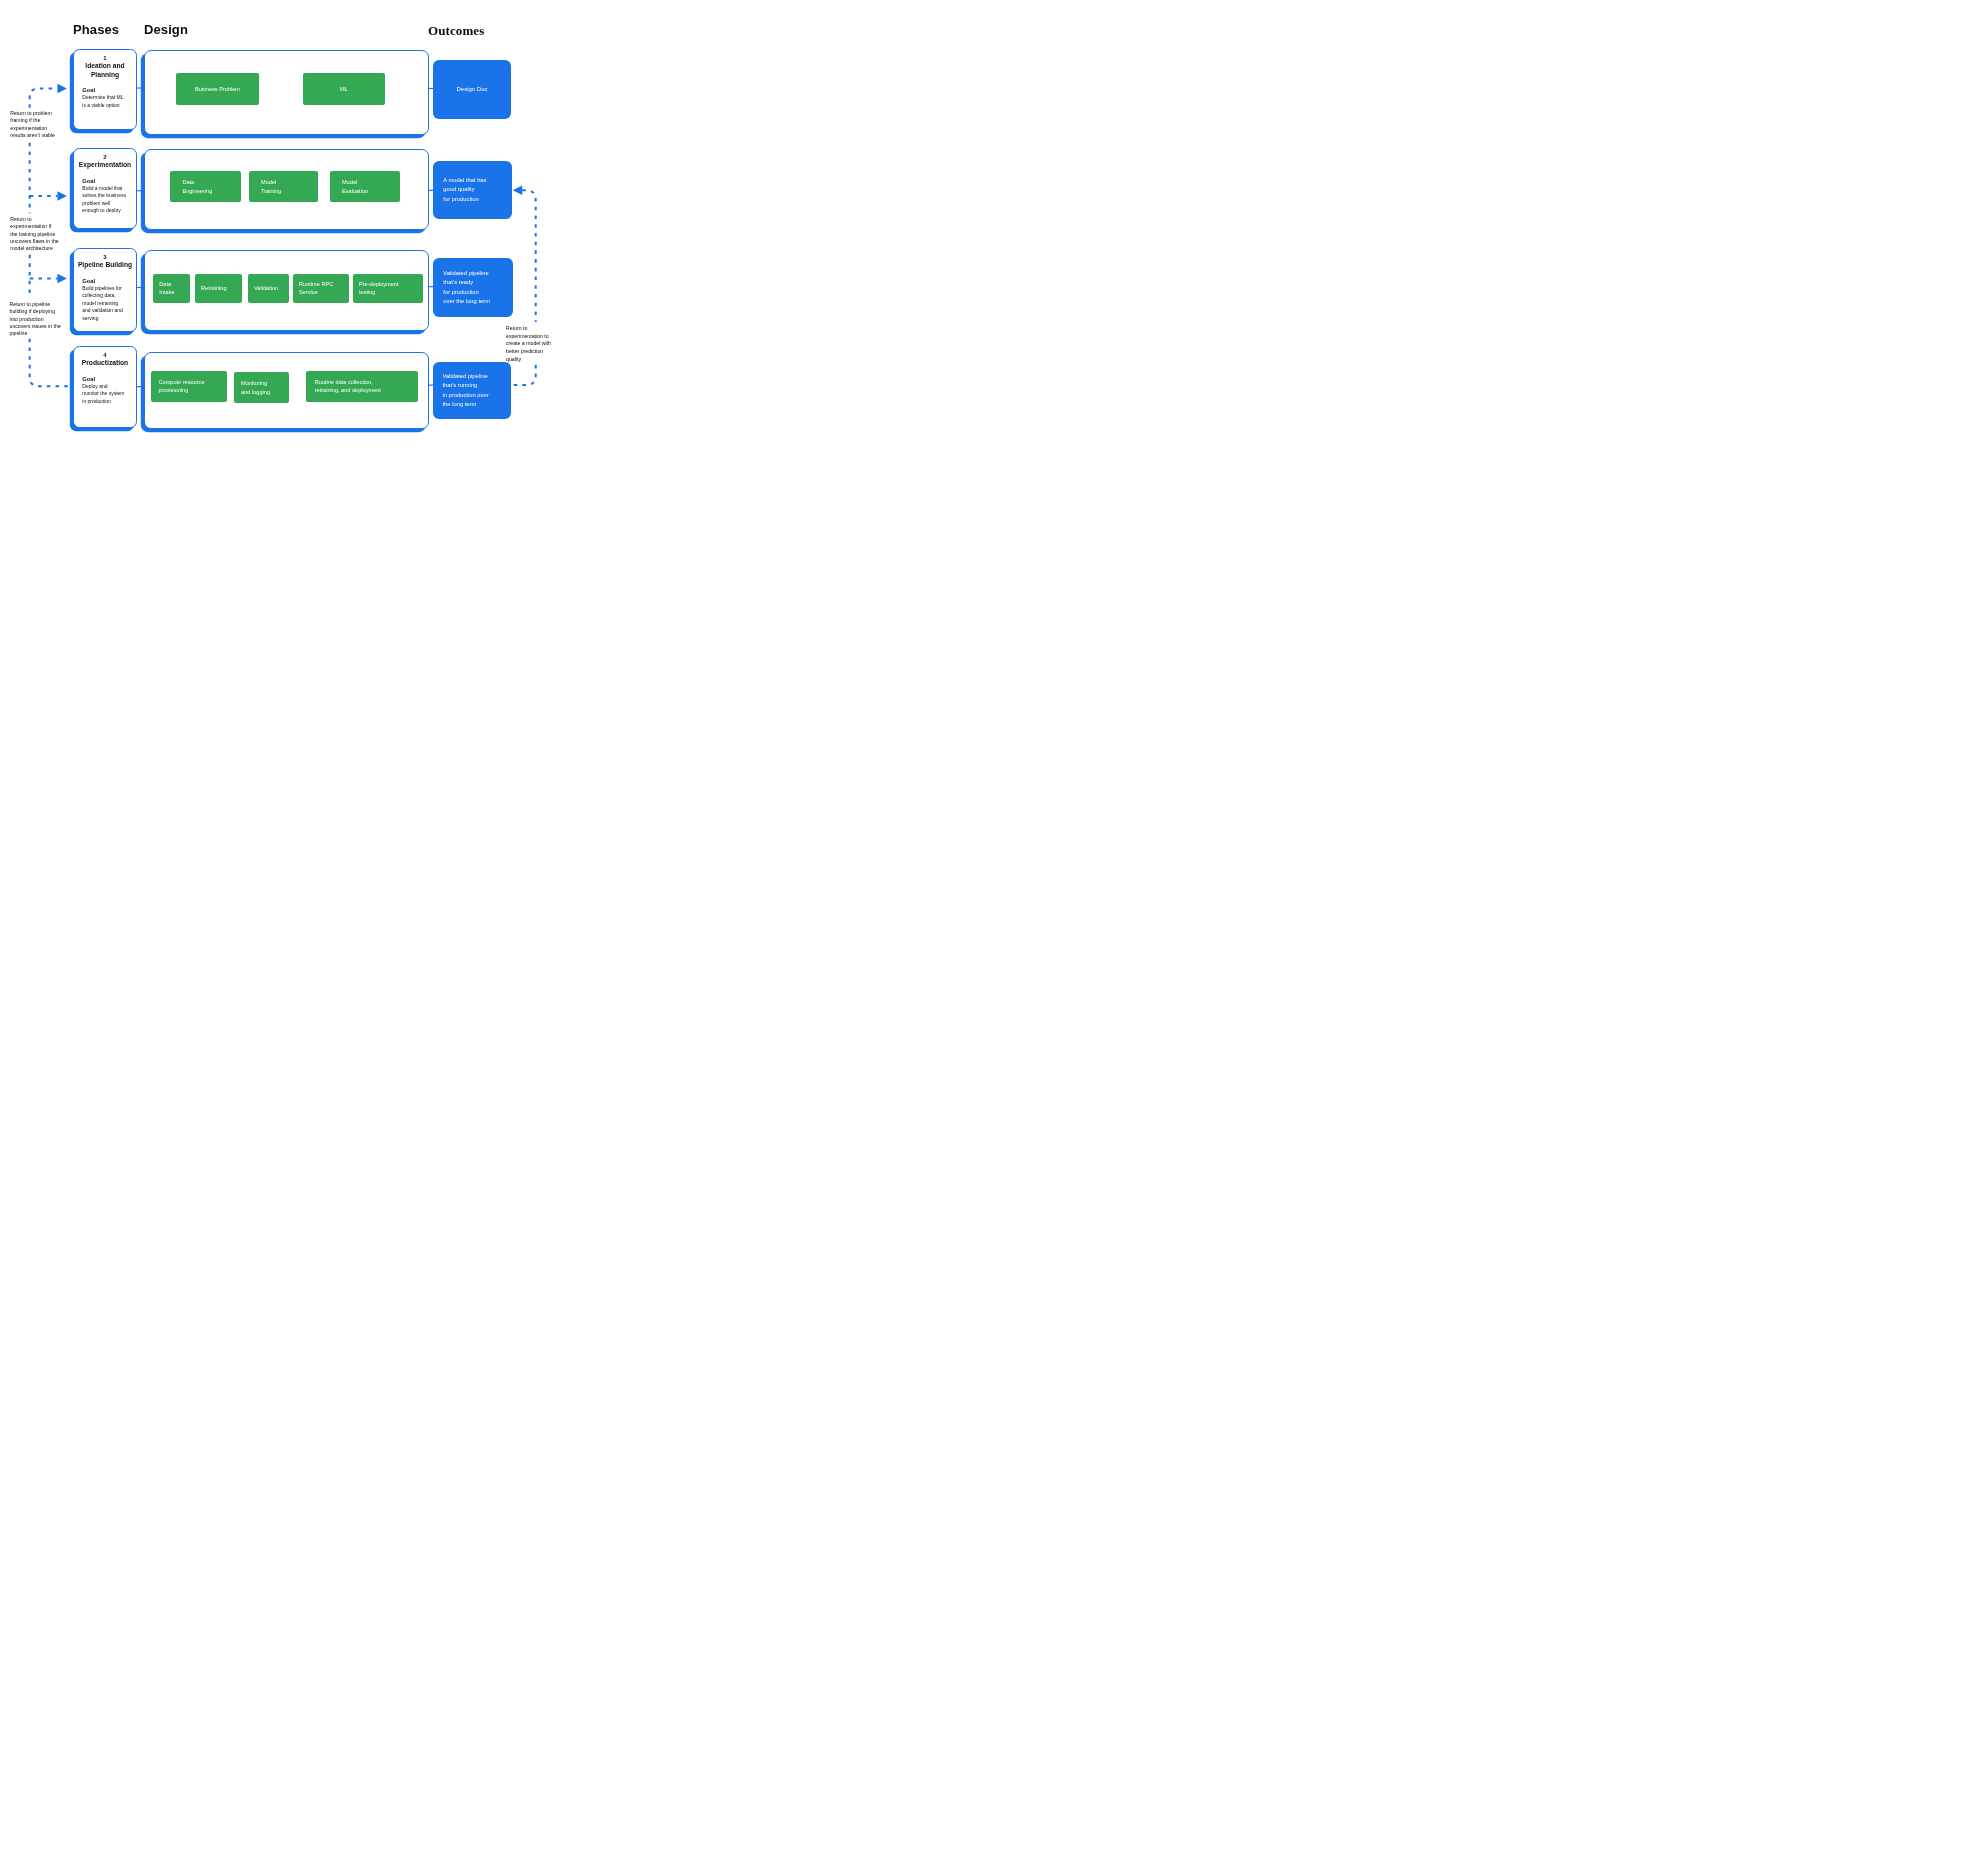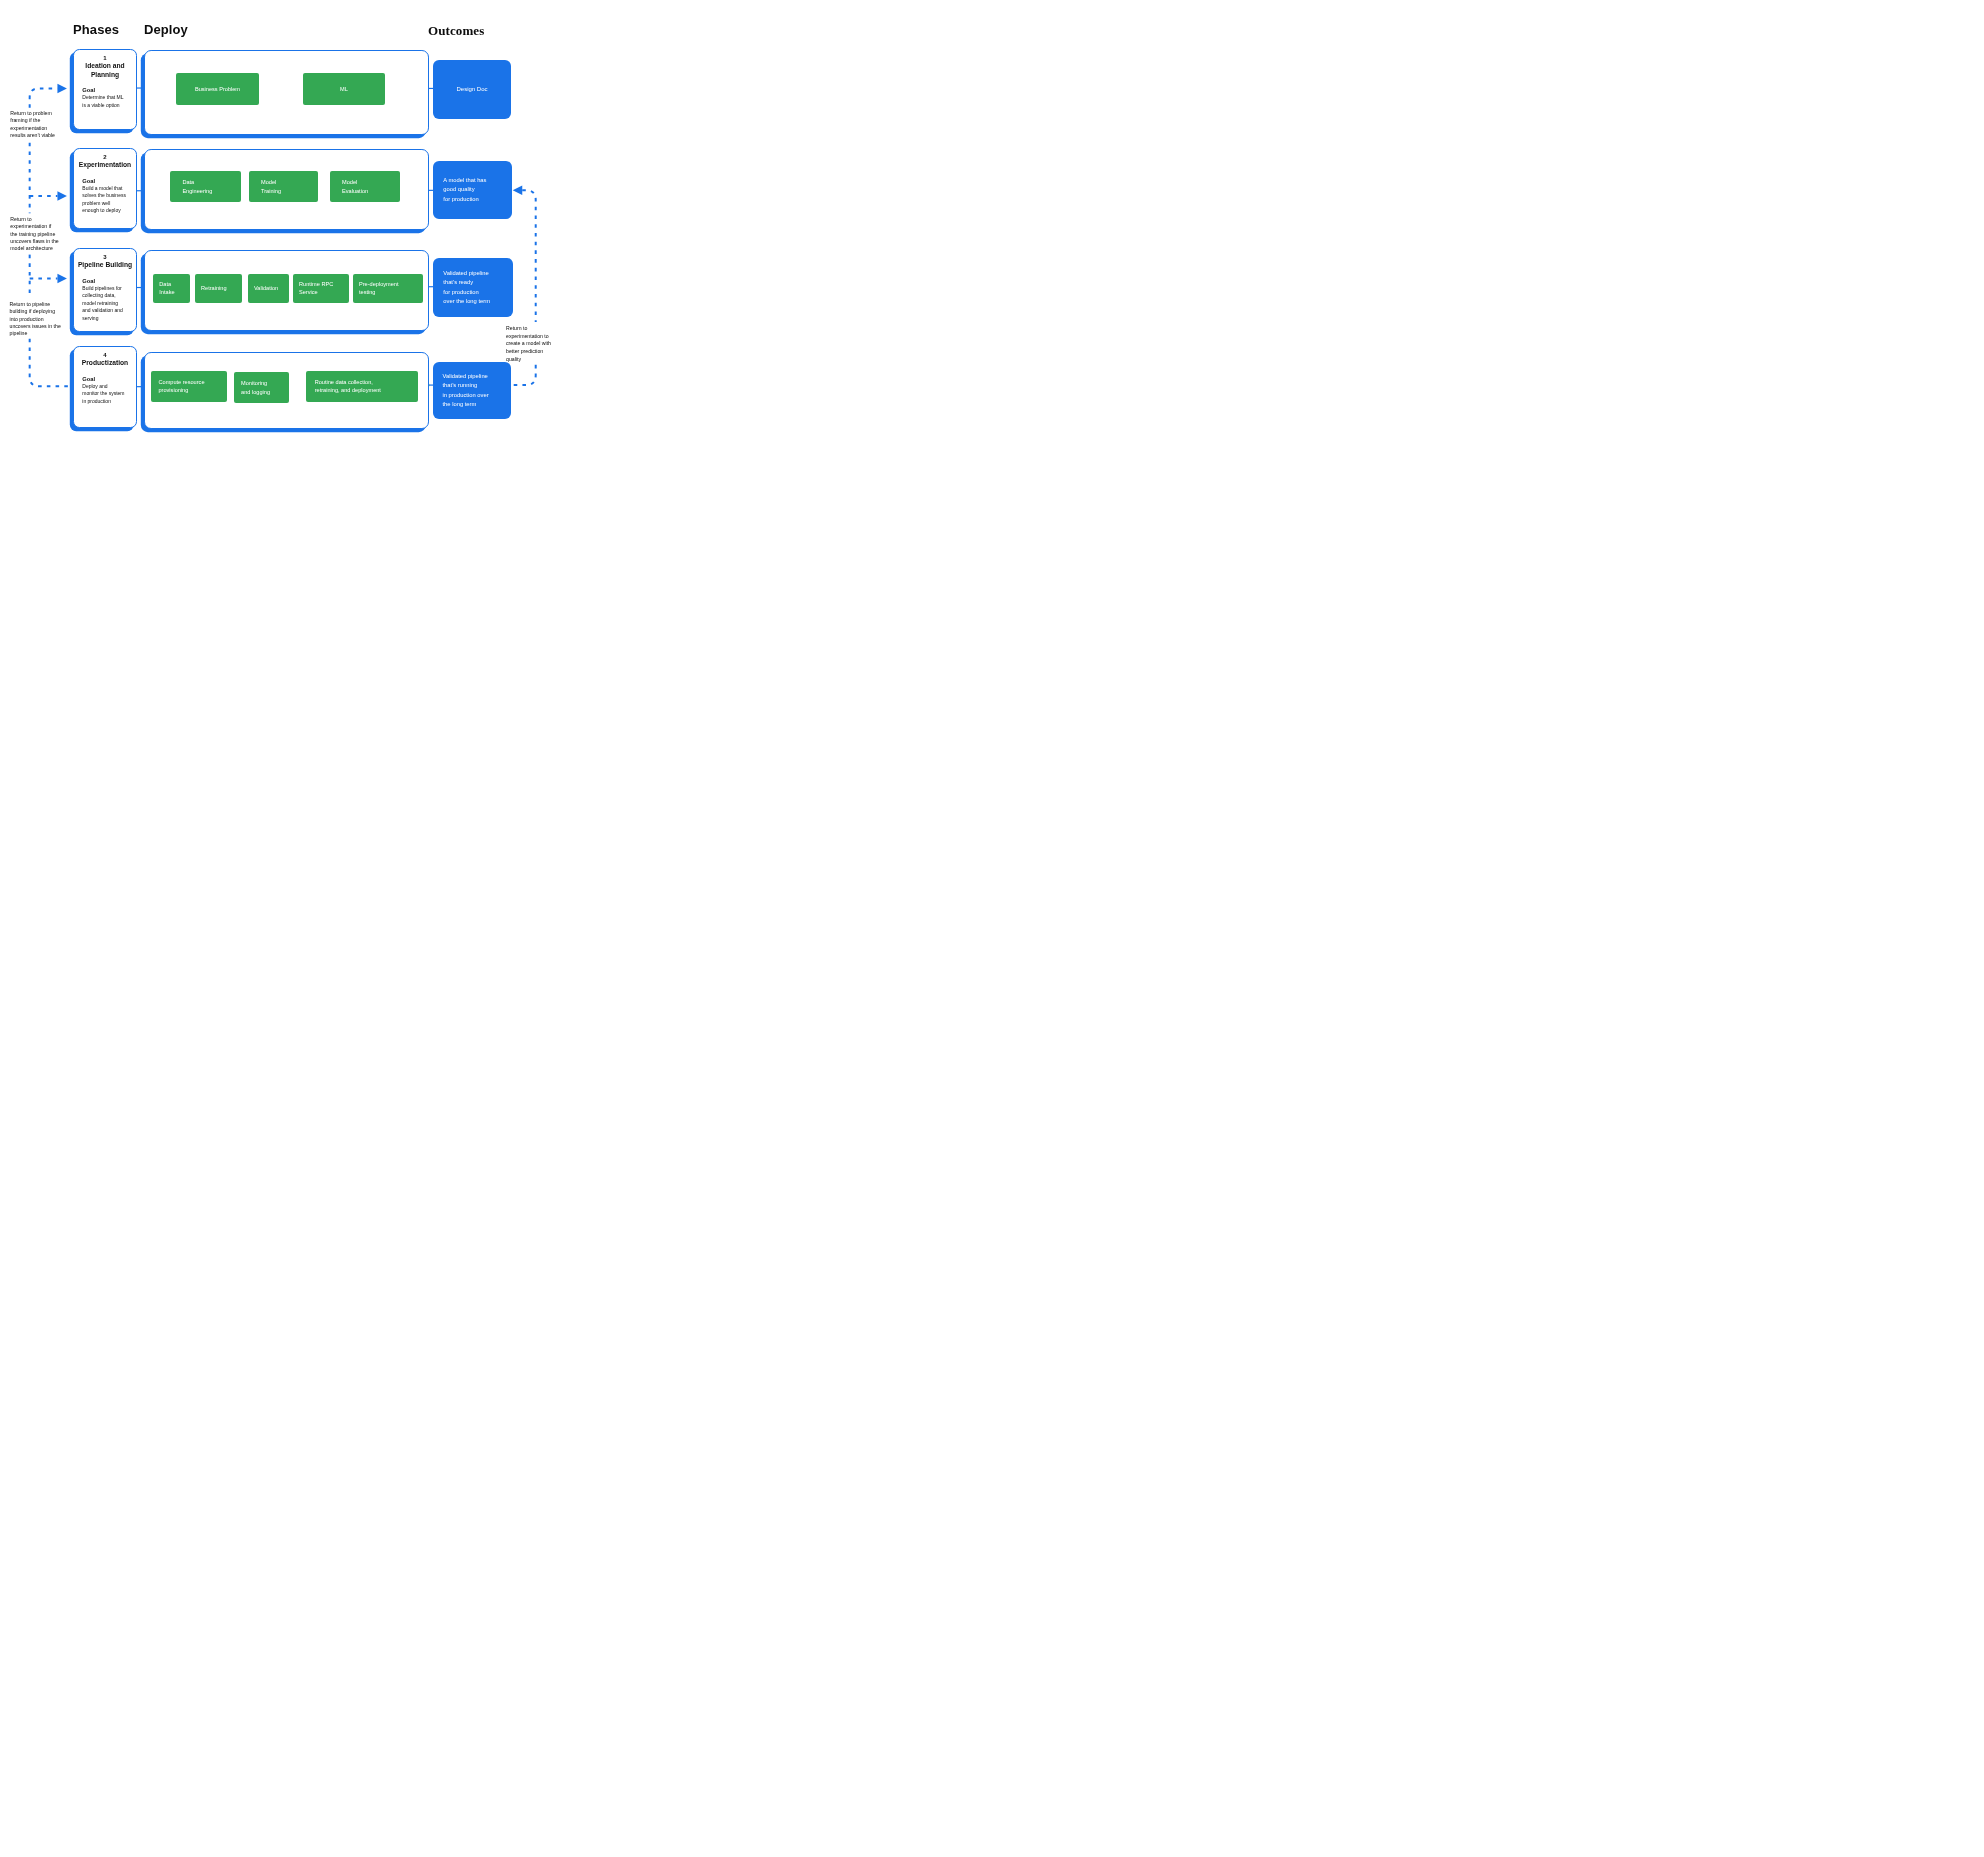--- a/index.html
+++ b/index.html
@@ -99,21 +99,21 @@
   .arcg{stroke:#34A853;stroke-width:5;fill:none;}
   .trib{fill:#1A73E8;stroke:none;}
   .trig{fill:#34A853;stroke:none;}
 </style>
 </head>
 <body>
 
 <div class="canvas">
 
   <div class="hdr" id="hdr-phases">Phases</div>
-  <div class="hdr" id="hdr-tasks">Deploy</div>
+  <div class="hdr" id="hdr-tasks">Design</div>
   <div class="hdr" id="hdr-outcomes">Outcomes</div>
 
   <svg class="overlay" width="563" height="464" viewBox="0 0 1418 1170">
 
     <path class="solb" d="M344,222 L363,222"></path>
     <path class="solb" d="M1080,223 L1091,223"></path>
     <path class="solb" d="M344,481 L363,481"></path>
     <path class="solb" d="M1080,480 L1091,480"></path>
     <path class="solb" d="M344,725 L363,725"></path>
     <path class="solb" d="M1080,723 L1091,723"></path>

